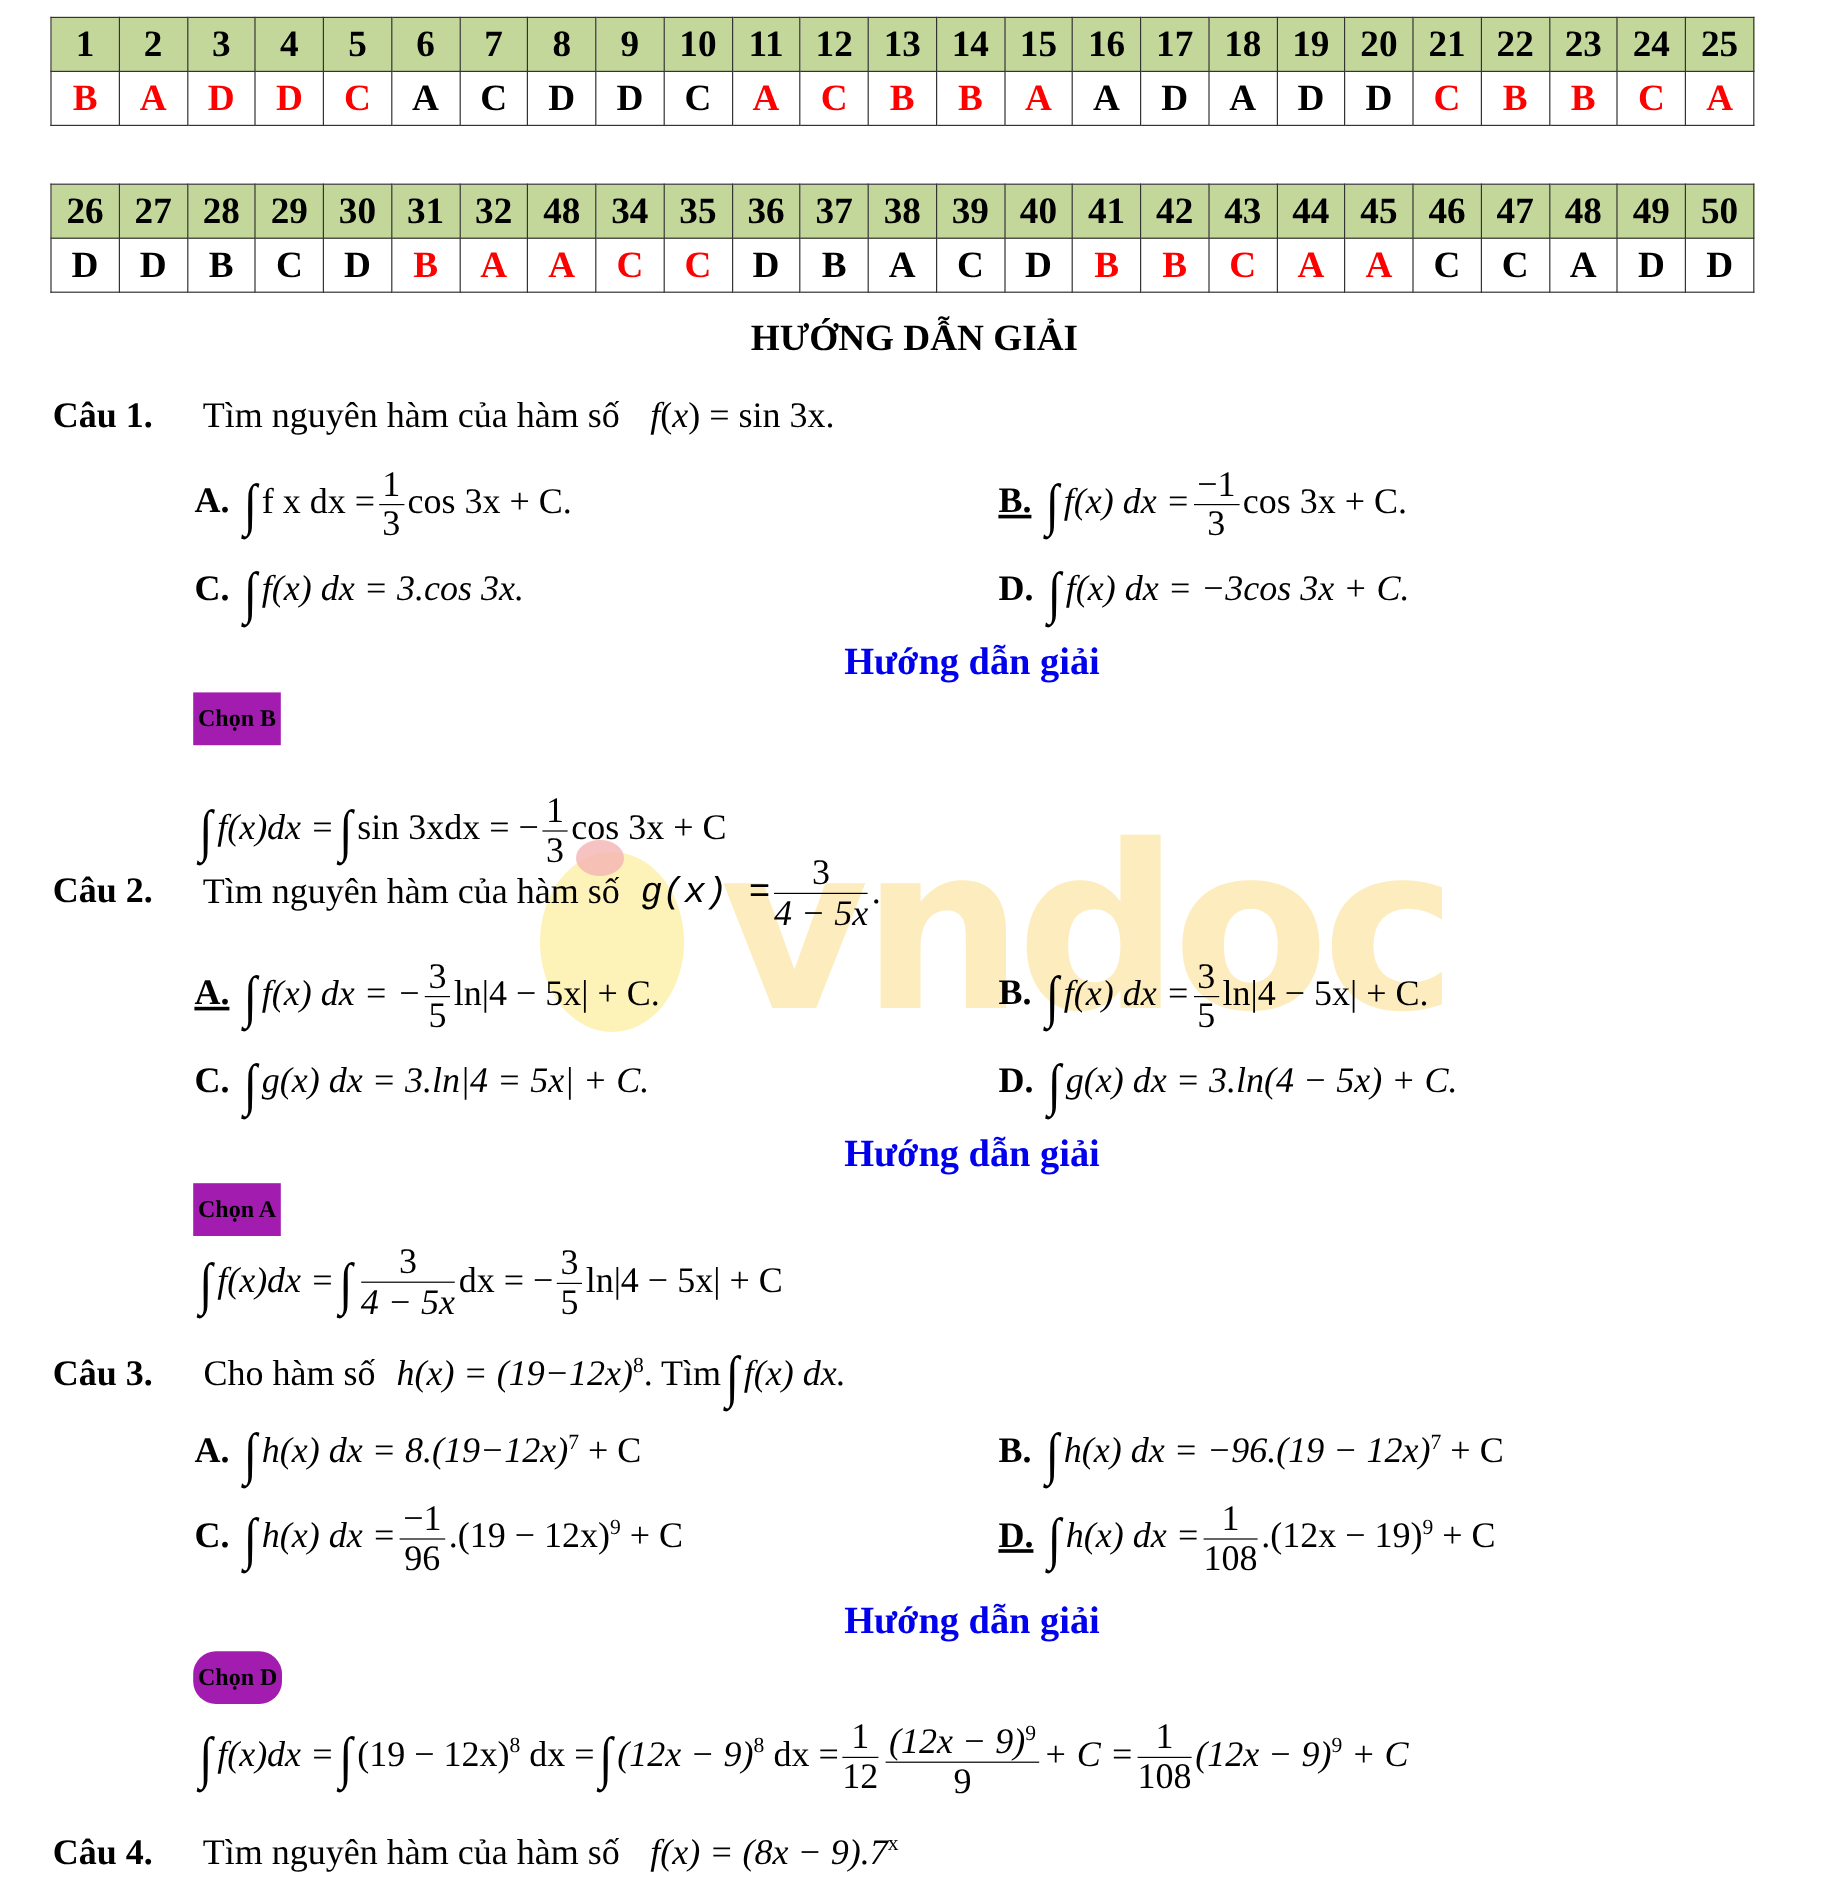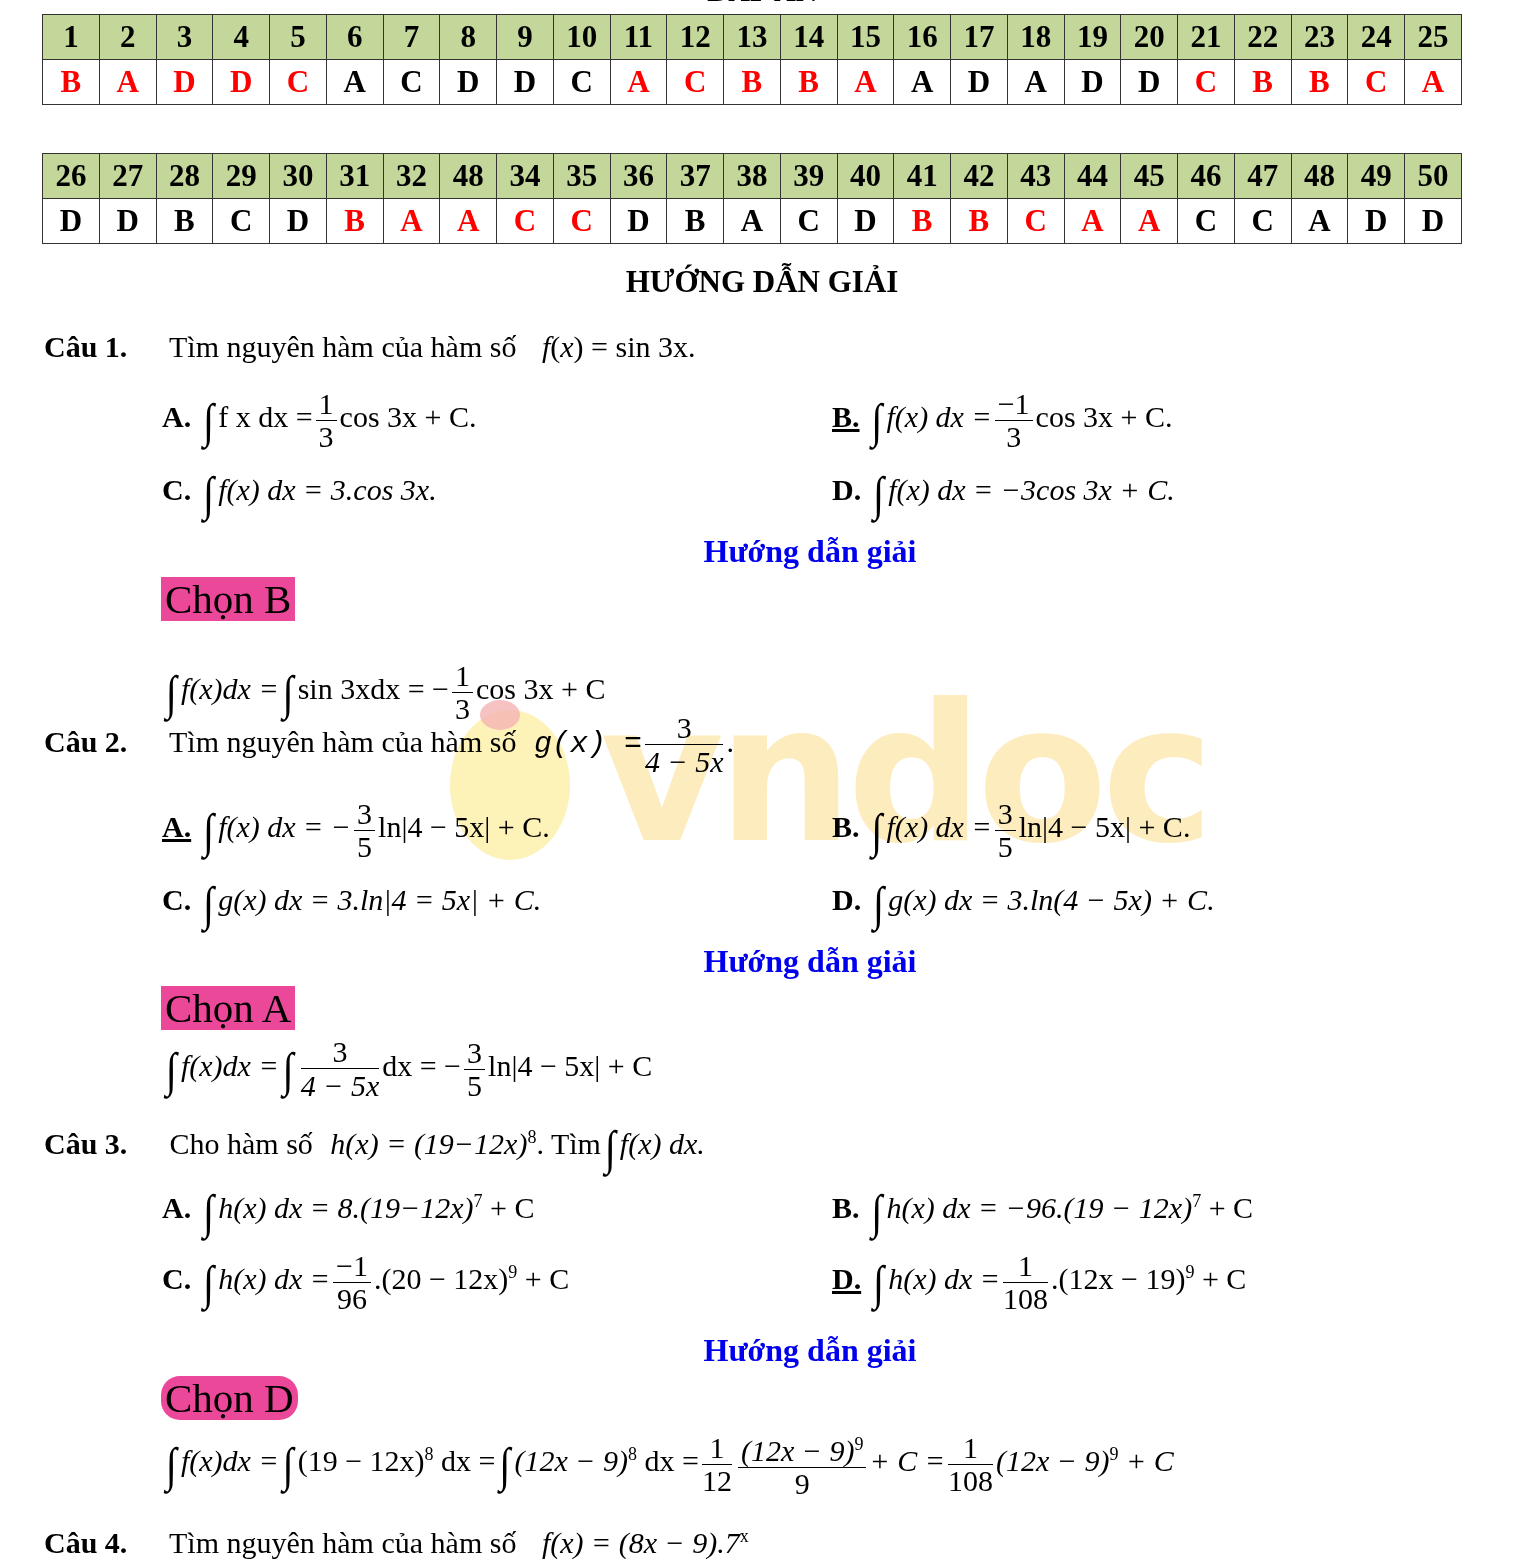--- a/index.html
+++ b/index.html
@@ -13,21 +13,21 @@
   #t2{top:153px;}
   .sect-title{position:absolute;left:0;width:1524px;top:264px;text-align:center;font-weight:bold;font-size:31px;}
   .q{position:absolute;left:44px;font-size:30px;white-space:nowrap;}
   .qnum{font-weight:bold;display:inline-block;width:118px;}
   .opt{position:absolute;font-size:30px;white-space:nowrap;}
   .opt .lbl{font-weight:bold;margin-right:8px;}
   .opt .lbl.u{text-decoration:underline;}
   .m{font-family:"Liberation Serif","DejaVu Serif",serif;}
   .m i{font-style:italic;}
   .guide{position:absolute;left:0;width:1620px;text-align:center;color:#0000ee;font-weight:bold;font-size:32px;}
-  .chon{position:absolute;left:161px;background:#ec4899;font-size:41px;font-weight:normal;padding:0 4px;line-height:44px;}
+  .chon{position:absolute;left:161px;background:#a21caf;font-size:20px;font-weight:bold;padding:0 4px;line-height:44px;}
   .sol{position:absolute;left:162px;font-size:30px;white-space:nowrap;}
   .frac{display:inline-block;vertical-align:middle;text-align:center;margin:0 3px;}
   .frac span{display:block;line-height:32px;}
   .frac .num{border-bottom:1.5px solid #000;padding:0 3px;}
   .int{font-size:40px;vertical-align:middle;display:inline-block;transform:scaleY(1.2);margin:0 4px;}
   sup{font-size:18px;}
   .watermark{position:absolute;left:450px;top:700px;width:640px;height:170px;pointer-events:none;}
   .wm-text{position:absolute;left:150px;top:-10px;font-family:"DejaVu Sans",sans-serif;font-weight:bold;font-size:190px;color:#fde6a8;letter-spacing:-6px;opacity:.75;line-height:170px;}
   .wm-chick{position:absolute;left:0;top:10px;width:120px;height:150px;border-radius:50%;background:#fcefa6;opacity:.8;}
   .wm-comb{position:absolute;left:30px;top:0;width:40px;height:30px;border-radius:50%;background:#f5b3b3;opacity:.8;}
@@ -215,21 +215,21 @@
   <span>Cho hàm số</span>
   <i style="margin-left:10px;text-align:right;">h(x) = (19−12x)</i><sup>8</sup><span>. Tìm</span><span class="int">∫</span><i>f(x) dx.</i>
 </div>
 <div class="opt" style="left:162px;top:1188px;font-family:Liberation Serif, serif;">
   <span class="lbl">A.</span><span class="int">∫</span><i>h(x) dx = 8.(19−12x)</i><sup>7</sup><span> + C</span>
 </div>
 <div class="opt" style="left:832px;top:1188px;">
   <span class="lbl">B.</span><span class="int">∫</span><i>h(x) dx = −96.(19 − 12x)</i><sup>7</sup><span> + C</span>
 </div>
 <div class="opt" style="left:162px;top:1250px;">
-  <span class="lbl">C.</span><span class="int">∫</span><i>h(x) dx =</i><span class="frac"><span class="num">−1</span><span>96</span></span><span>.(20 − 12x)</span><sup>9</sup><span> + C</span>
+  <span class="lbl">C.</span><span class="int">∫</span><i>h(x) dx =</i><span class="frac"><span class="num">−1</span><span>96</span></span><span>.(19 − 12x)</span><sup>9</sup><span> + C</span>
 </div>
 <div class="opt" style="left:832px;top:1250px;">
   <span class="lbl u">D.</span><span class="int">∫</span><i>h(x) dx =</i><span class="frac"><span class="num">1</span><span>108</span></span><span>.(12x − 19)</span><sup>9</sup><span> + C</span>
 </div>
 <div class="guide" style="top:1332px;">Hướng dẫn giải</div>
 <div class="chon" style="top:1376px;border-radius:19px;">Chọn D</div>
 <div class="sol" style="top:1428px;">
   <span class="int">∫</span><i>f(x)dx =</i><span class="int">∫</span><span>(19 − 12x)</span><sup>8</sup><span> dx =</span><span class="int">∫</span><i>(12x − 9)</i><sup>8</sup><span> dx =</span><span class="frac"><span class="num">1</span><span>12</span></span><span class="frac"><span class="num"><i>(12x − 9)</i><sup>9</sup></span><span>9</span></span><i>+ C =</i><span class="frac"><span class="num">1</span><span>108</span></span><i>(12x − 9)</i><sup>9</sup><i> + C</i>
 </div>
 

